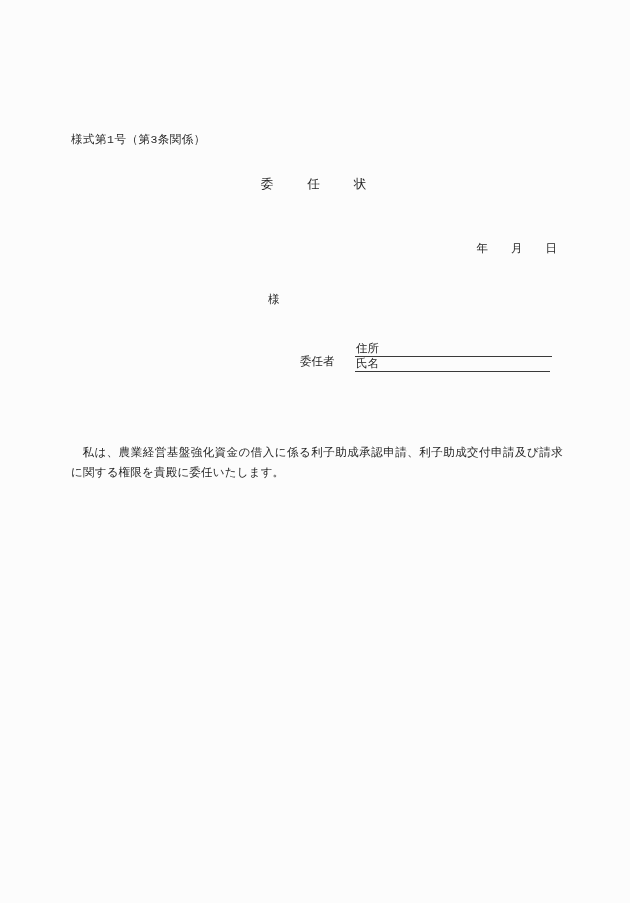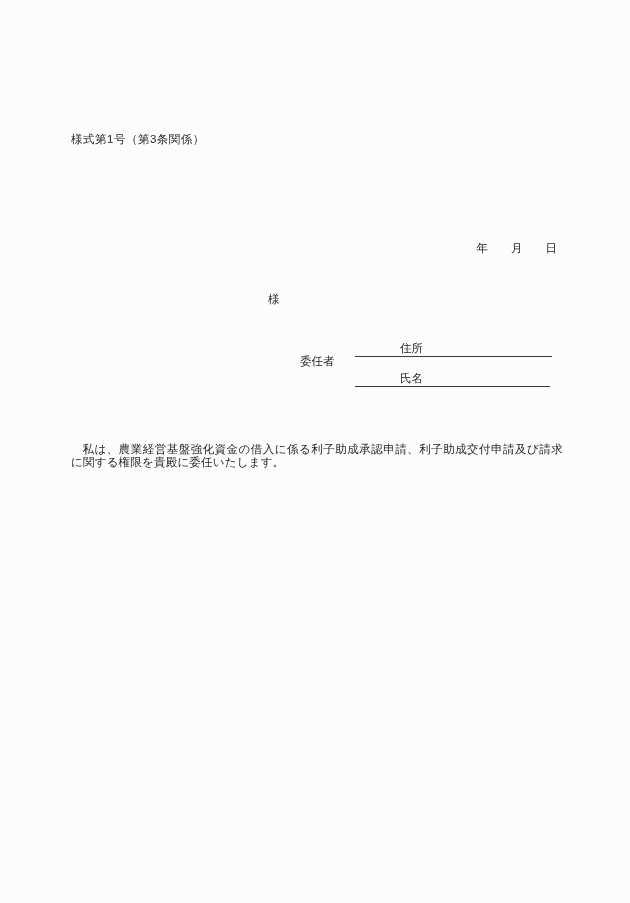--- a/index.html
+++ b/index.html
@@ -7,21 +7,21 @@
     padding: 0;
     background: #e8e8e8;
   }
   .page {
     position: relative;
     width: 630px;
     height: 903px;
     margin: 0 auto;
     background: #fcfcfc;
     color: #262626;
-    font-family: Liberation Sans, sans-serif;
+    font-family: Liberation Mono, monospace;
     font-size: 11.5px;
     overflow: hidden;
   }
   .abs { position: absolute; white-space: nowrap; }
 
   .form-number {
     left: 71px;
     top: 132px;
     letter-spacing: 0.5px;
   }
@@ -58,49 +58,49 @@
     position: absolute;
     left: 355px;
     height: 15px;
     border-bottom: 1px solid #3a3a3a;
   }
   .fill-field .field-label {
     position: absolute;
     left: 1px;
     bottom: 0;
     white-space: nowrap;
-    margin-left: 44px;
   }
   .fill-field .field-value {
     position: absolute;
     left: 34px;
     bottom: 0;
     white-space: nowrap;
   }
   .field-address { top: 341px; width: 197px; }
-  .field-name    { top: 371px; width: 195px; }
+  .field-name    { top: 356px; width: 195px; }
 
   .body-text {
     position: absolute;
     left: 71px;
     top: 443px;
     width: 492px;
-    line-height: 13px;
+    line-height: 20px;
     text-indent: 1em;
     text-align: justify;
     letter-spacing: 0.2px;
   }
 </style>
 </head>
 <body>
 
 <div class="page">
 
   <div class="abs form-number">様式第1号（第3条関係）</div>
 
+  <div class="abs doc-title">委　　任　　状</div>
 
   <div class="abs date-line">年　　月　　日</div>
 
 
   <div class="abs honorific">様</div>
 
   <div class="abs mandator-label">委任者</div>
 
   <div class="fill-field field-address">
     <span class="field-label">住所</span>

